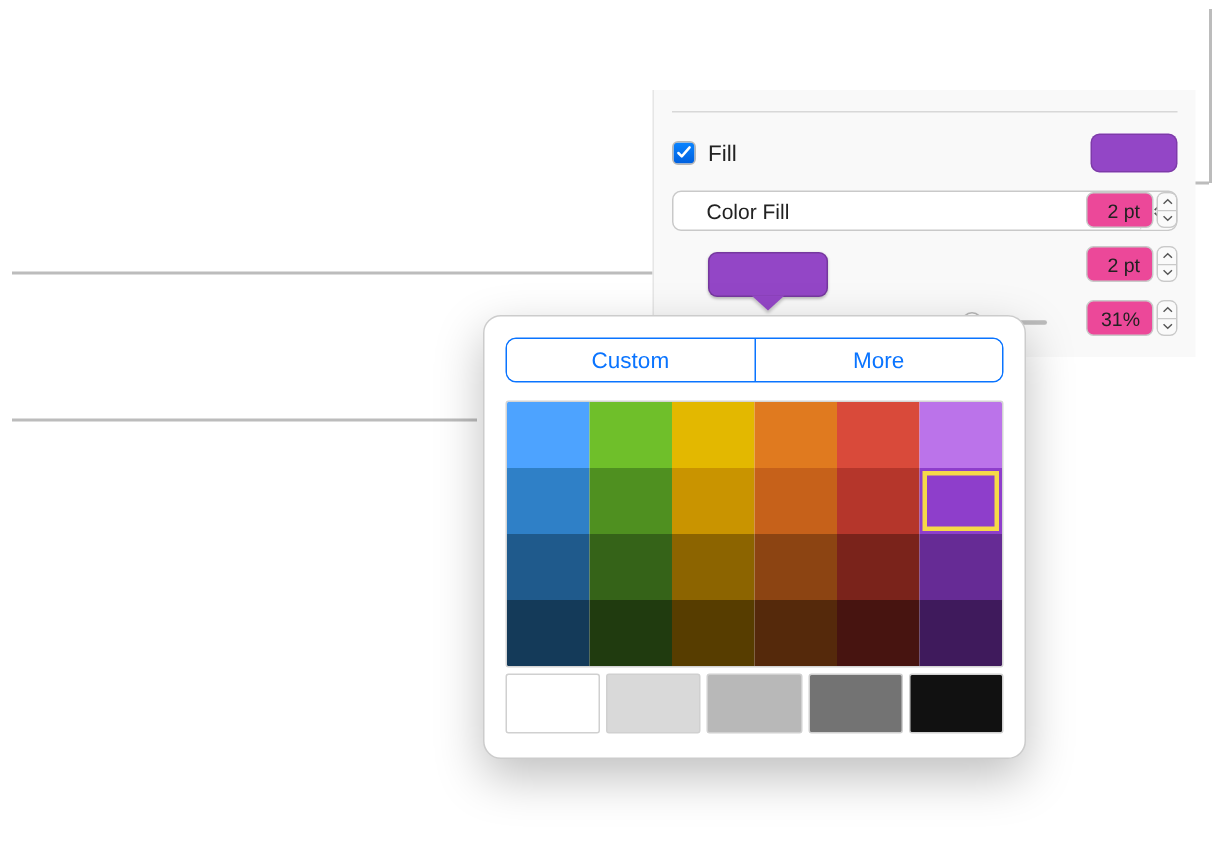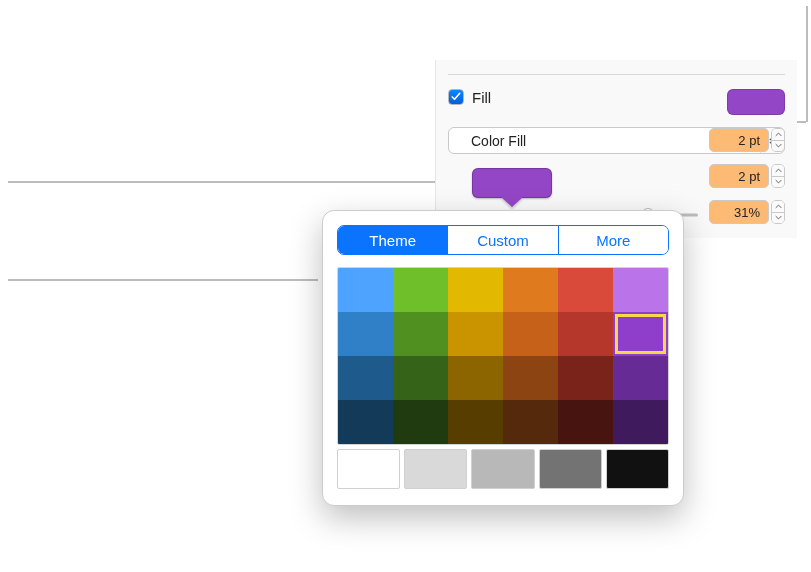--- a/index.html
+++ b/index.html
@@ -34,20 +34,21 @@
     padding: 14px 12px 40px 12px;
   }
   .sep-top {
     border-top: 1px solid #d8d8d8;
     margin-bottom: 14px;
   }
 
   
   .row {
     display: flex;
+    align-items: center;
     width: 100%;
   }
   .checkbox {
     width: 16px; height: 16px;
     border: 1px solid #b7b7b7;
     border-radius: 4px;
     background: linear-gradient(#0a84ff,#0060df);
     display: flex;
     align-items: center;
     justify-content: center;
@@ -121,24 +122,24 @@
     flex-direction: column;
     gap: 12px;
     align-items: stretch;
   }
   .stepper {
     display: flex;
     align-items: center;
     gap: 2px;
   }
   .stepper .field {
-    width: 60px; height: 24px;
+    width: 45px; height: 24px;
     border: 1px solid #c9c9c9;
     border-radius: 5px;
-    background: #fdba74;
+    background: #ec4899;
     display: flex;
     align-items: center;
     justify-content: flex-end;
     padding: 0 8px;
     font-size: 13px;
     color: #222;
   }
   .stepper .arrows {
     width: 14px; height: 24px;
     display: flex;
@@ -350,21 +351,20 @@
                 <path d="M1 1 L5 5 L9 1" stroke="#555" stroke-width="1.3" fill="none"></path>
               </svg>
             </div>
         </div>
       </div>
     </div>
   </div>
 
   <div class="popover">
     <div class="seg">
-      <div class="on">Theme</div>
       <div class="off">Custom</div>
       <div class="off">More</div>
     </div>
 
     <div class="grid" id="color-grid">
         <div class="cell" style="background: rgb(77, 163, 255);"></div>
         <div class="cell" style="background: rgb(111, 191, 42);"></div>
         <div class="cell" style="background: rgb(227, 184, 0);"></div>
         <div class="cell" style="background: rgb(224, 122, 31);"></div>
         <div class="cell" style="background: rgb(217, 74, 58);"></div>

